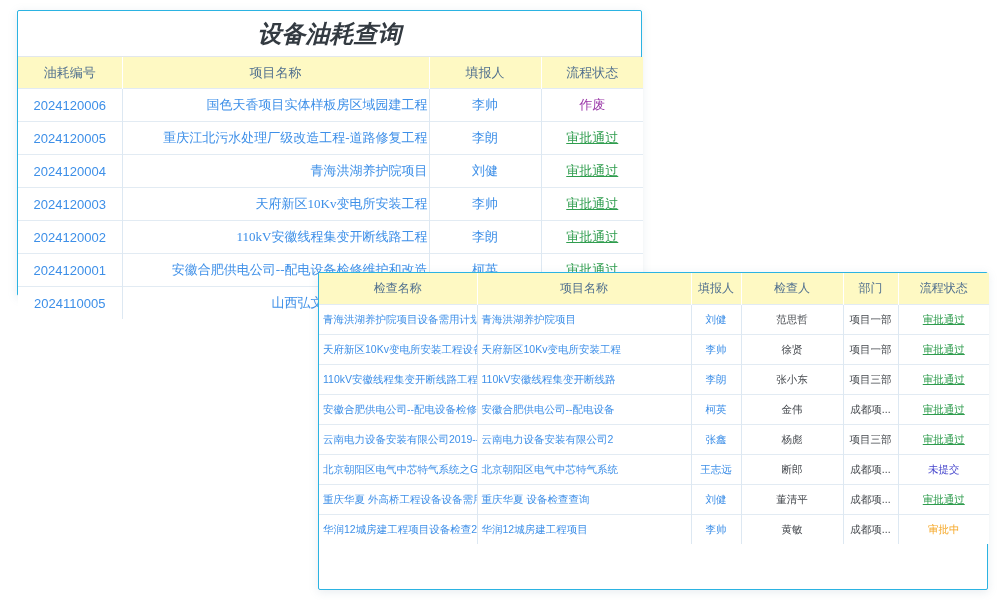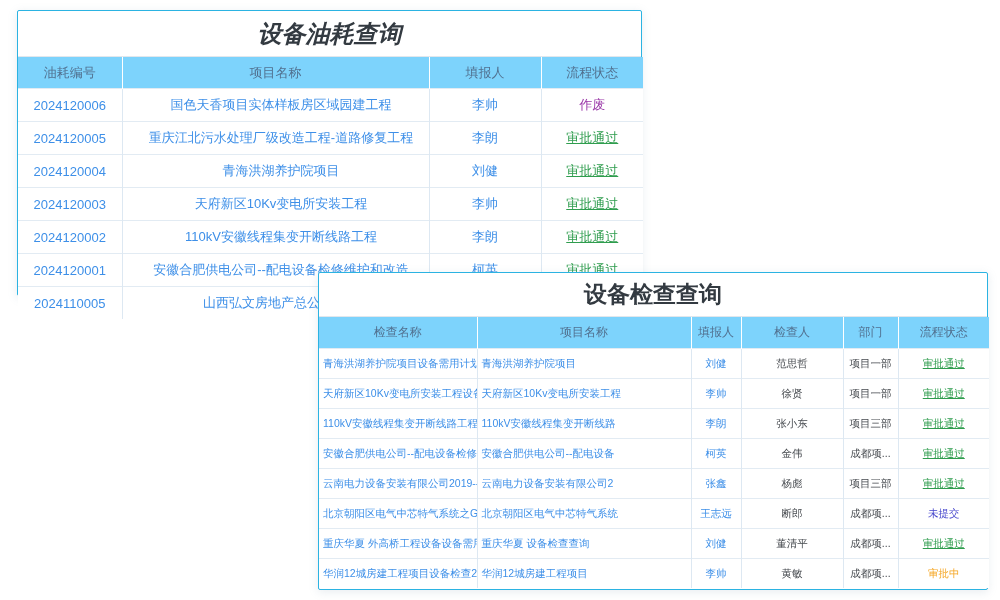--- a/index.html
+++ b/index.html
@@ -17,37 +17,37 @@
   #fuel-panel{left:17px;top:10px;width:625px;height:286px;z-index:1;}
   #inspection-panel{left:318px;top:272px;width:670px;height:318px;z-index:2;}
   .panel-title{
     text-align:center;font-weight:bold;color:#333a41;
     border-bottom:1px solid #e2e7ec;
   }
   #fuel-panel .panel-title{font-size:24px;line-height:45px;height:45px;font-style:italic;}
   #inspection-panel .panel-title{font-size:23px;line-height:43px;height:43px;}
   table{border-collapse:collapse;table-layout:fixed;width:100%;}
   th{
-    background:#7dd3fc;color:#51708f;font-weight:normal;
+    background:#fef9c3;color:#51708f;font-weight:normal;
     border-right:1px solid #ffffff;overflow:hidden;white-space:nowrap;
   }
   th:last-child{border-right:none;}
   td{
     color:#3d8fe8;background:#ffffff;
     border-top:1px solid #e2ebf3;border-right:1px solid #dde8f2;
     overflow:hidden;white-space:nowrap;text-align:center;
   }
   td:last-child{border-right:none;}
   
   #fuel-panel th{height:29px;font-size:13px;}
   #fuel-panel td{height:30px;font-size:13px;}
   
   #inspection-panel th{height:29px;font-size:12px;}
   #inspection-panel td{height:27px;font-size:10.5px;}
-  .left{text-align:center;padding-left:12px;}
+  .left{text-align:right;padding-left:12px;font-family:Liberation Serif, serif;}
   .tight-left{text-align:left;padding-left:4px;padding-right:2px;}
   .dark{color:#45494e;margin-top:30px;}
 </style>
 </head>
 <body>
 
 <section class="panel" id="fuel-panel">
   <div class="panel-title">设备油耗查询</div>
   <table>
     <colgroup>
@@ -105,21 +105,20 @@
           <td>2024110005</td>
           <td class="left">山西弘文房地产总公司电气</td>
           <td></td>
           <td></td>
         </tr>
       </tbody>
   </table>
 </section>
 
 <section class="panel" id="inspection-panel">
-  <div class="panel-title">设备检查查询</div>
   <table>
     <colgroup>
       <col style="width:158px">
         <col style="width:214px">
         <col style="width:50px">
         <col style="width:102px">
         <col style="width:55px">
         <col style="width:91px">
     </colgroup>
     <thead>

